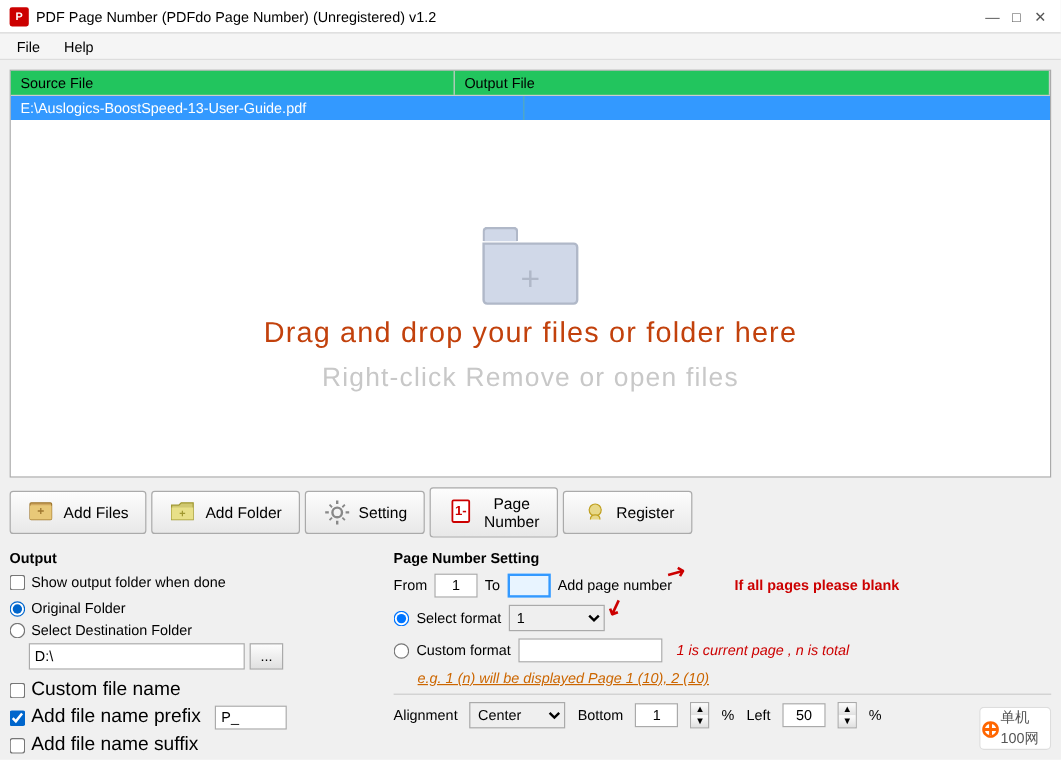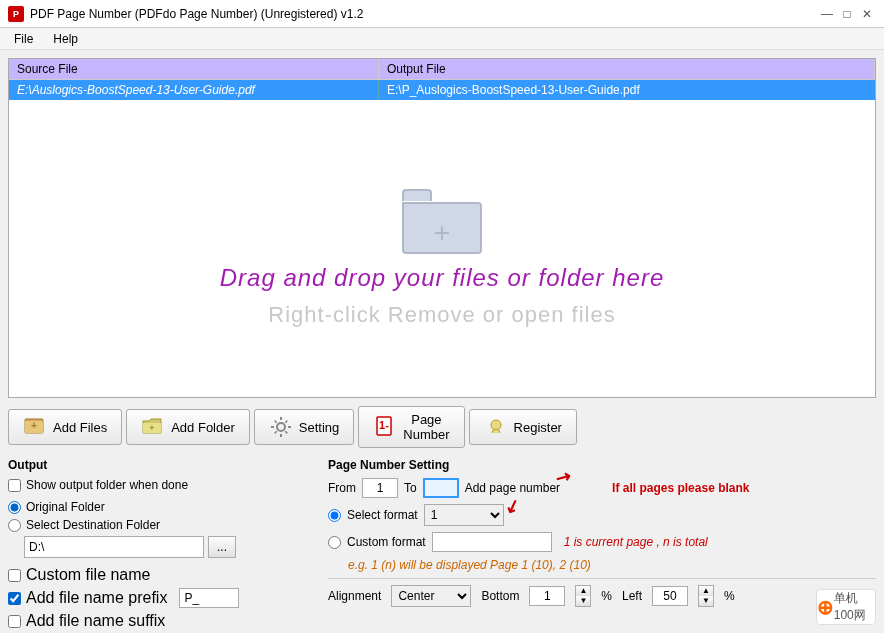--- a/index.html
+++ b/index.html
@@ -84,21 +84,21 @@
     
     .file-list-area {
       border: 1px solid #aaa;
       background: #fff;
       margin-bottom: 8px;
       height: 340px;
       position: relative;
     }
     .file-list-header {
       display: flex;
-      background: #c4b5fd;
+      background: #22c55e;
       border-bottom: 1px solid #ccc;
     }
     .file-list-col {
       padding: 3px 8px;
       font-size: 12px;
       border-right: 1px solid #ccc;
       color: #000;
       font-weight: normal;
     }
     .file-list-col.source { width: 370px; }
@@ -108,21 +108,21 @@
       background: #3399ff;
       color: #fff;
     }
     .file-cell {
       padding: 3px 8px;
       font-size: 12px;
       overflow: hidden;
       text-overflow: ellipsis;
       white-space: nowrap;
     }
-    .file-cell.source { width: 370px; border-right: 1px solid #5ab; font-style: italic; }
+    .file-cell.source { width: 428px; border-right: 1px solid #5ab; }
     .file-cell.output { flex: 1; }
 
     
     .drop-zone {
       position: absolute;
       top: 60px;
       left: 0;
       right: 0;
       bottom: 0;
       display: flex;
@@ -161,24 +161,23 @@
       top: 50%;
       left: 50%;
       transform: translate(-50%, -50%);
       font-size: 28px;
       color: #b0b8c8;
       font-weight: 300;
       margin-top: 5px;
     }
     .drop-text {
       font-size: 24px;
-      color: #a21caf;
+      color: #c2410c;
       font-weight: 300;
       letter-spacing: 1px;
-      font-style: italic;
     }
     .drop-text2 {
       font-size: 22px;
       color: #c8c8c8;
       font-weight: 300;
       letter-spacing: 1px;
     }
 
     
     .toolbar {
@@ -320,20 +319,21 @@
     }
     .current-page-note {
       font-size: 12px;
       color: #cc0000;
       font-style: italic;
     }
     .example-note {
       font-size: 12px;
       color: #cc6600;
       font-style: italic;
+      text-decoration: underline;
     }
     .align-row {
       display: flex;
       align-items: center;
       gap: 10px;
       margin-bottom: 5px;
     }
     .spinner-input {
       width: 36px;
       height: 20px;
@@ -404,21 +404,20 @@
 
 <div class="main-window">
 
   <div class="file-list-area">
     <div class="file-list-header">
       <div class="file-list-col source">Source File</div>
       <div class="file-list-col output">Output File</div>
     </div>
     <div class="file-row">
       <div class="file-cell source">E:\Auslogics-BoostSpeed-13-User-Guide.pdf</div>
-      <div class="file-cell output">E:\P_Auslogics-BoostSpeed-13-User-Guide.pdf</div>
     </div>
     <div class="drop-zone">
       <div class="folder-icon">
         <div class="folder-tab"></div>
         <div class="folder-body">
           <div class="folder-plus">+</div>
         </div>
       </div>
       <div class="drop-text">Drag and drop your files or folder here</div>
       <div class="drop-text2">Right-click  Remove  or  open  files</div>

